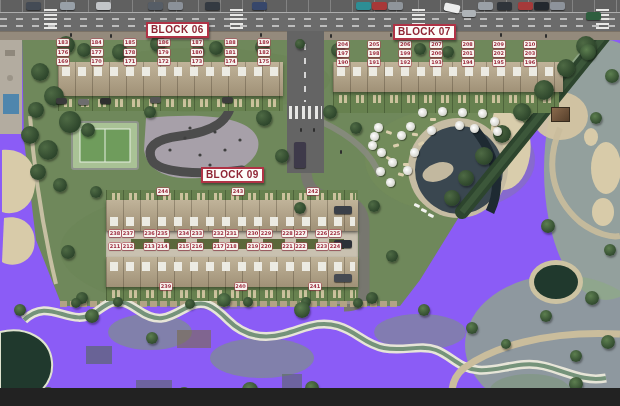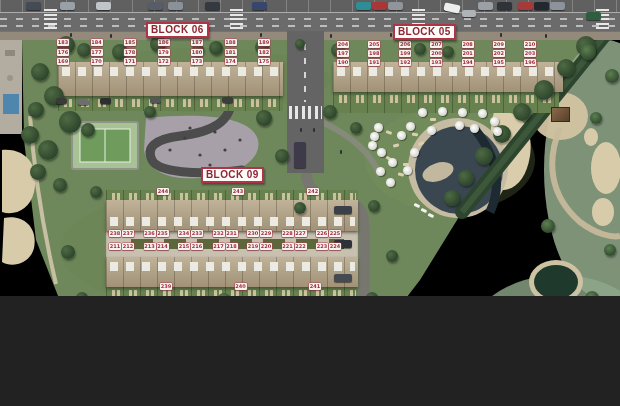--- a/index.html
+++ b/index.html
@@ -1,18 +1,18 @@
 <!DOCTYPE html>
 <html><head>
 <meta charset="utf-8">
 <style>
   html,body{margin:0;padding:0;background:#222;}
   #stage{
-    position:relative;width:620px;height:296px;overflow:hidden;
-    background:#000000;font-family:"Liberation Sans",sans-serif;
+    position:relative;width:620px;height:388px;overflow:hidden;
+    background:#8b5cf6;font-family:"Liberation Sans",sans-serif;
   }
   
   .road-top{position:absolute;left:0;top:0;width:620px;height:31px;background:#6b6b6b;z-index:2;}
   .park-strip{position:absolute;left:0;top:0;width:620px;height:12px;background:#606060;
     background-image:repeating-linear-gradient(90deg,rgba(255,255,255,.22) 0 1px,transparent 1px 22px);}
   .lane-solid{position:absolute;left:0;top:12px;width:620px;height:1px;background:#c9c9c9;opacity:.7;}
   .lane-dash{position:absolute;left:0;width:620px;height:2px;
     background:repeating-linear-gradient(90deg,#d8d8d8 0 7px,transparent 7px 16px);opacity:.75;}
   .sidewalk{position:absolute;left:0;top:31px;width:620px;height:8px;background:#948a7c;
     border-top:1px solid #7b7266;z-index:2;}
@@ -194,21 +194,21 @@
       <span class="badge">170</span>
       <span class="badge">171</span>
       <span class="badge">172</span>
       <span class="badge">173</span>
       <span class="badge">174</span>
       <span class="badge">175</span>
     </div>
 
   <div class="houses t-top" style="left:333px;top:62px;width:230px;height:30px"></div>
   <div class="gardens" style="left:333px;top:92px;width:226px;height:21px"></div>
-  <div class="block-label" style="left:393px;top:24px">BLOCK 05</div>
+  <div class="block-label" style="left:393px;top:24px">BLOCK 07</div>
   <div class="badge-row" style="left:337px;top:41px;width:199px">
       <span class="badge">204</span>
       <span class="badge">205</span>
       <span class="badge">206</span>
       <span class="badge">207</span>
       <span class="badge">208</span>
       <span class="badge">209</span>
       <span class="badge">210</span>
     </div>
   <div class="badge-row" style="left:337px;top:50px;width:199px">

